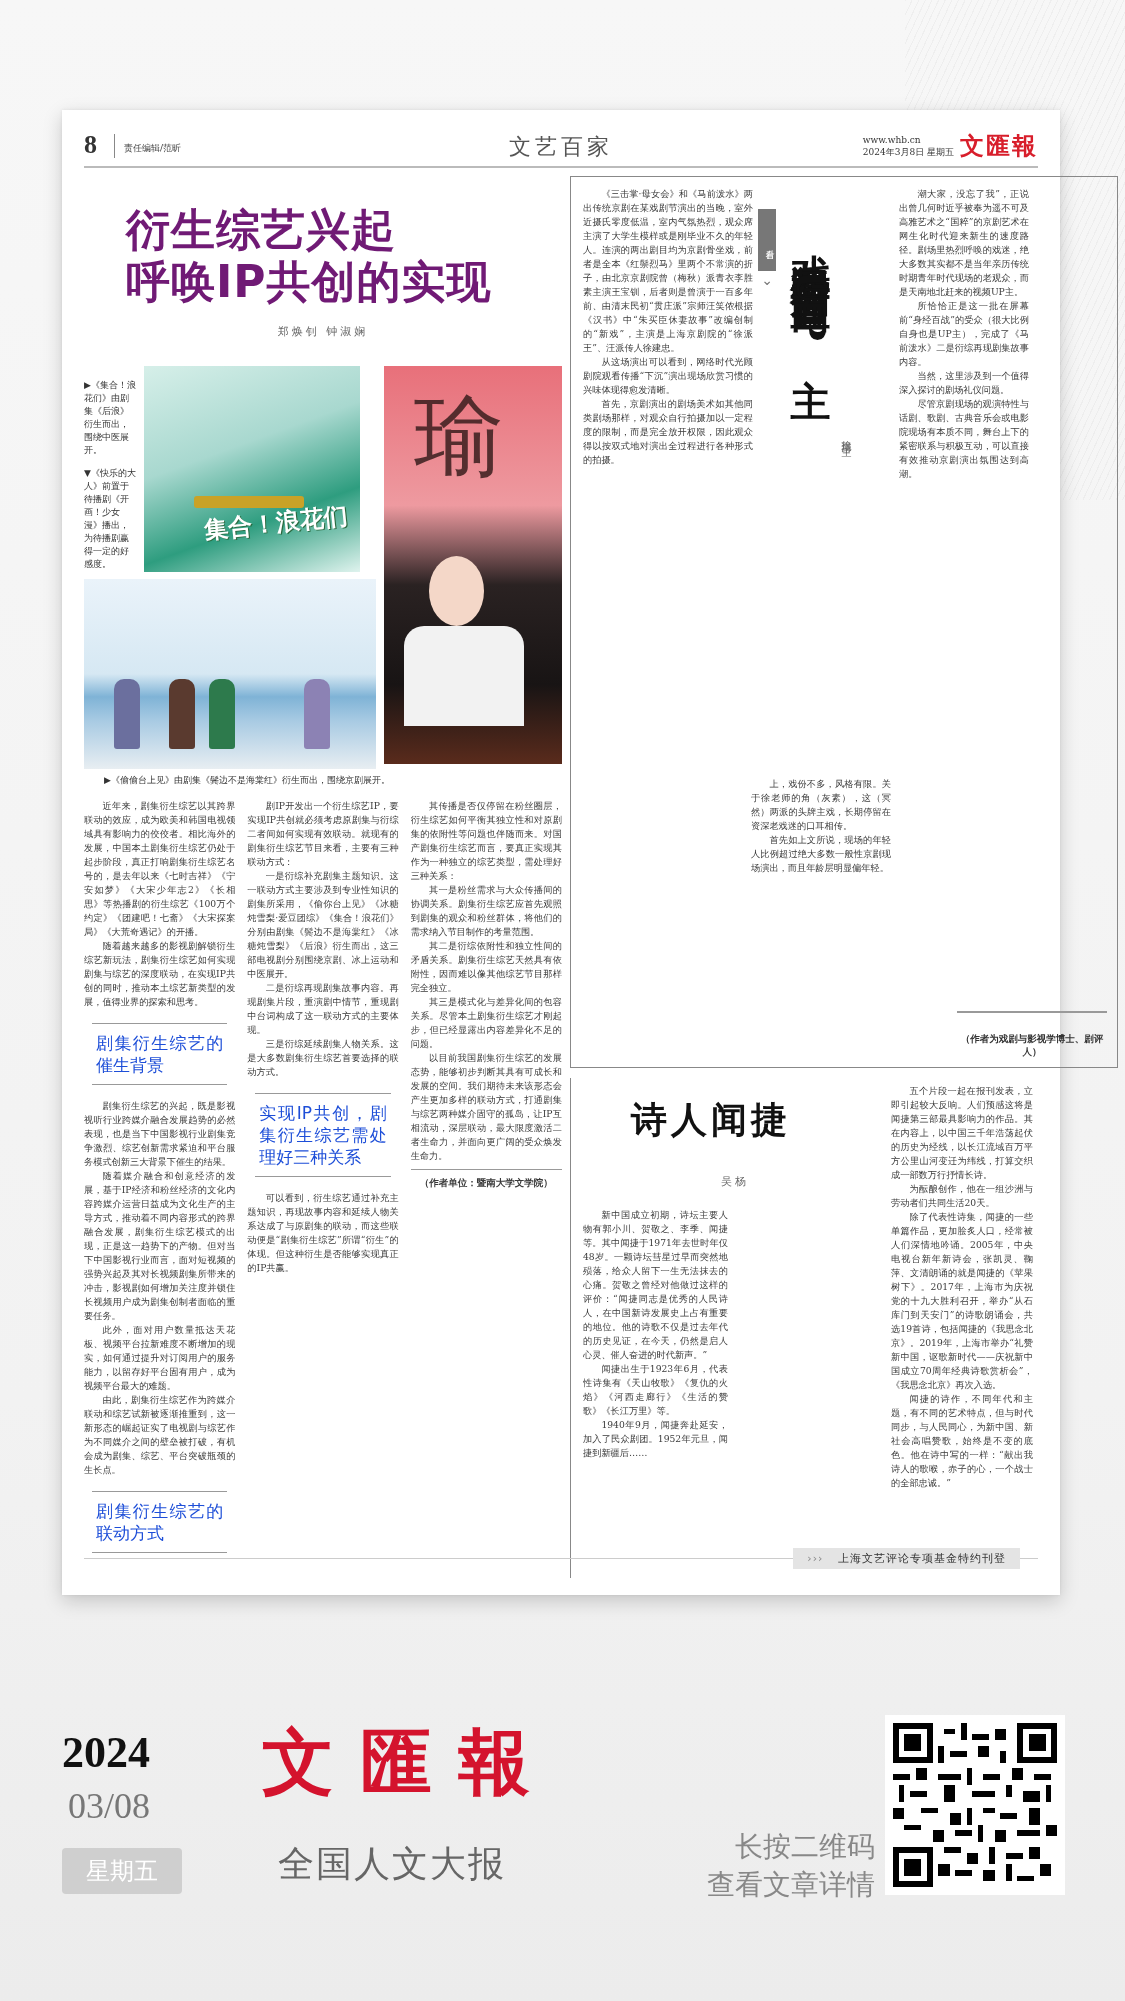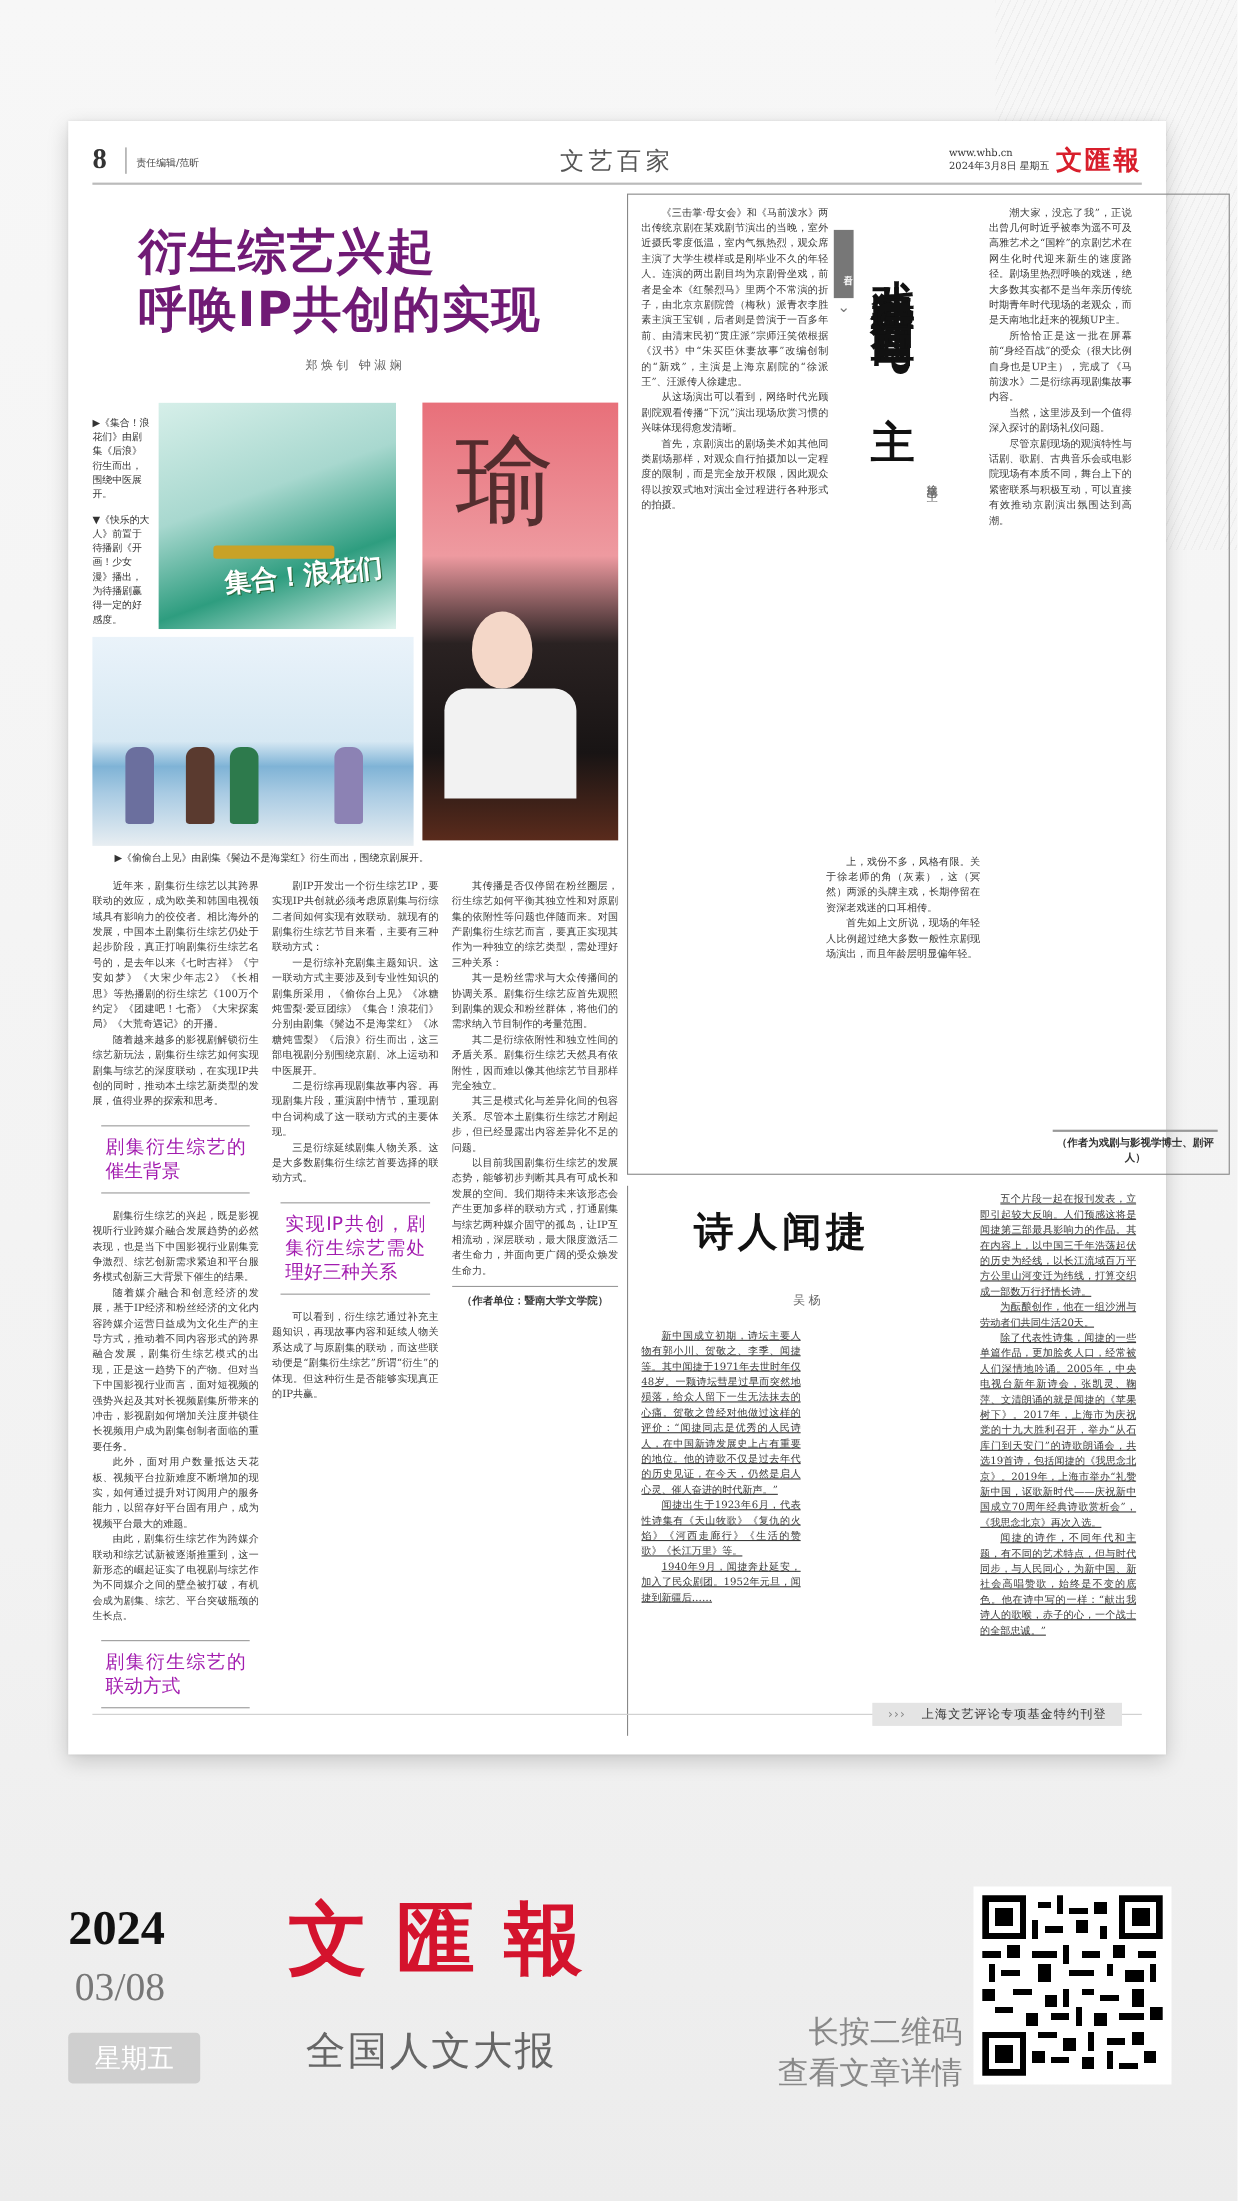--- a/index.html
+++ b/index.html
@@ -47,39 +47,39 @@
     background: linear-gradient(180deg, #e8707a 0%, #ee9aa0 35%, #2a2222 55%, #181414 80%, #5a2b1c 100%); overflow: hidden; }
   .opera-char { position: absolute; left: 30px; top: 10px; font-size: 90px; color: #3a1e1e; font-family: "DejaVu Serif", serif; opacity: 0.85; }
   .opera-face { position: absolute; left: 45px; top: 190px; width: 55px; height: 70px; border-radius: 50%; background: #f4d7c8; }
   .opera-collar { position: absolute; left: 20px; top: 260px; width: 120px; height: 100px; background: #f2f2f2; border-radius: 20px 20px 0 0; }
   .person { position: absolute; bottom: 20px; width: 26px; height: 70px; border-radius: 10px 10px 3px 3px; }
   .photo-caption { position: absolute; left: 20px; top: 600px; font-size: 9px; color: #333; }
 
   .cols { position: absolute; left: 0; top: 625px; width: 478px; height: 765px; display: flex; gap: 12px; }
   .col { flex: 1; font-size: 9.2px; line-height: 14px; color: #3a3a3a; text-align: justify; overflow: hidden; }
   .col p { text-indent: 2em; margin-bottom: 0; }
-  .subhead { border-top: 1px solid #999; border-bottom: 1px solid #999; margin: 14px 8px; padding: 8px 4px; font-family: "DejaVu Sans", sans-serif; font-size: 17px; line-height: 22px; color: #a21caf; }
+  .subhead { border-top: 1px solid #999; border-bottom: 1px solid #999; margin: 14px 8px; padding: 8px 4px; font-family: "DejaVu Sans", sans-serif; font-size: 17px; line-height: 22px; color: #1d4ed8; }
   .author-note { text-align: center; font-size: 9.5px; font-weight: bold; margin-top: 6px; border-top: 1px solid #999; padding-top: 6px; }
 
   
   .opera-box { position: absolute; left: 508px; top: 66px; width: 548px; height: 892px; border: 1px solid #888; }
   .opera-col { position: absolute; top: 10px; font-size: 9.2px; line-height: 14px; color: #3a3a3a; text-align: justify; overflow: hidden; }
   .opera-col p { text-indent: 2em; }
   .tag-ribbon { position: absolute; left: 187px; top: 32px; width: 18px; height: 62px; background: #777; color: #fff; font-size: 9px; writing-mode: vertical-rl; text-align: center; padding-top: 6px; }
   .tag-chev { position: absolute; left: 187px; top: 96px; width: 18px; height: 14px; color: #777; font-size: 14px; line-height: 14px; text-align: center; }
   .vert-title { position: absolute; left: 210px; top: 45px; width: 60px; writing-mode: vertical-rl; font-family: "DejaVu Serif", serif; font-weight: bold; font-size: 40px; line-height: 60px; letter-spacing: 6px; color: #111; }
   .vert-author { position: absolute; left: 268px; top: 255px; writing-mode: vertical-rl; font-size: 10px; color: #666; letter-spacing: 2px; }
-  .opera-author-note { position: absolute; right: 10px; bottom: 8px; width: 150px; text-align: center; font-size: 9.5px; font-weight: bold; border-top: 2px solid #999; padding-top: 4px; }
+  .opera-author-note { position: absolute; right: 10px; bottom: 8px; width: 150px; text-align: center; font-size: 9.5px; font-weight: bold; border-top: 2px solid #999; padding-top: 20px; }
 
   
   .poet-art { position: absolute; left: 508px; top: 968px; width: 468px; height: 500px; border-left: 1px solid #888; }
   .poet-title { position: absolute; left: 60px; top: 18px; font-family: "DejaVu Serif", serif; font-weight: bold; font-size: 36px; letter-spacing: 4px; color: #111; }
   .poet-byline { position: absolute; left: 150px; top: 96px; font-size: 11px; color: #666; letter-spacing: 3px; }
   .poet-col { position: absolute; font-size: 9.2px; line-height: 14px; color: #3a3a3a; text-align: justify; overflow: hidden; }
-  .poet-col p { text-indent: 2em; text-decoration: underline; }
+  .poet-col p { text-indent: 2em; }
 
   .footer-strip { position: absolute; left: 22px; right: 22px; top: 1448px; height: 1px; background: #ccc; }
   .footer-label { position: absolute; right: 40px; top: 1438px; background: #e4e4e4; padding: 3px 14px; font-size: 11px; font-family: "DejaVu Sans", sans-serif; color: #333; letter-spacing: 1px; }
   .footer-label .chev { color: #888; margin-right: 10px; }
 
   
   .brand-year { position: absolute; left: 62px; top: 1727px; font-family: "Liberation Serif", serif; font-weight: bold; font-size: 44px; color: #111; }
   .brand-date { position: absolute; left: 68px; top: 1785px; font-family: "Liberation Serif", serif; font-size: 36px; color: #777; }
   .brand-weekday { position: absolute; left: 62px; top: 1848px; width: 120px; height: 46px; background: #cfcfcf; border-radius: 4px; color: #fff; font-size: 24px; text-align: center; line-height: 46px; }
   .brand-logo { position: absolute; left: 262px; top: 1715px; font-size: 72px; font-weight: bold; color: #d4132d; letter-spacing: 26px; font-family: "DejaVu Serif", serif; }

